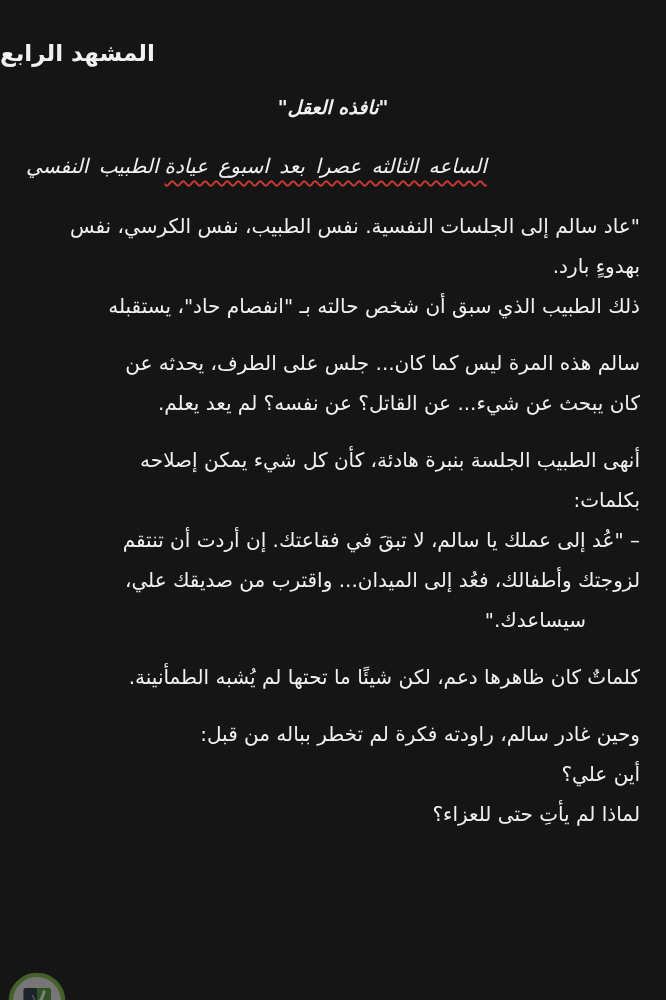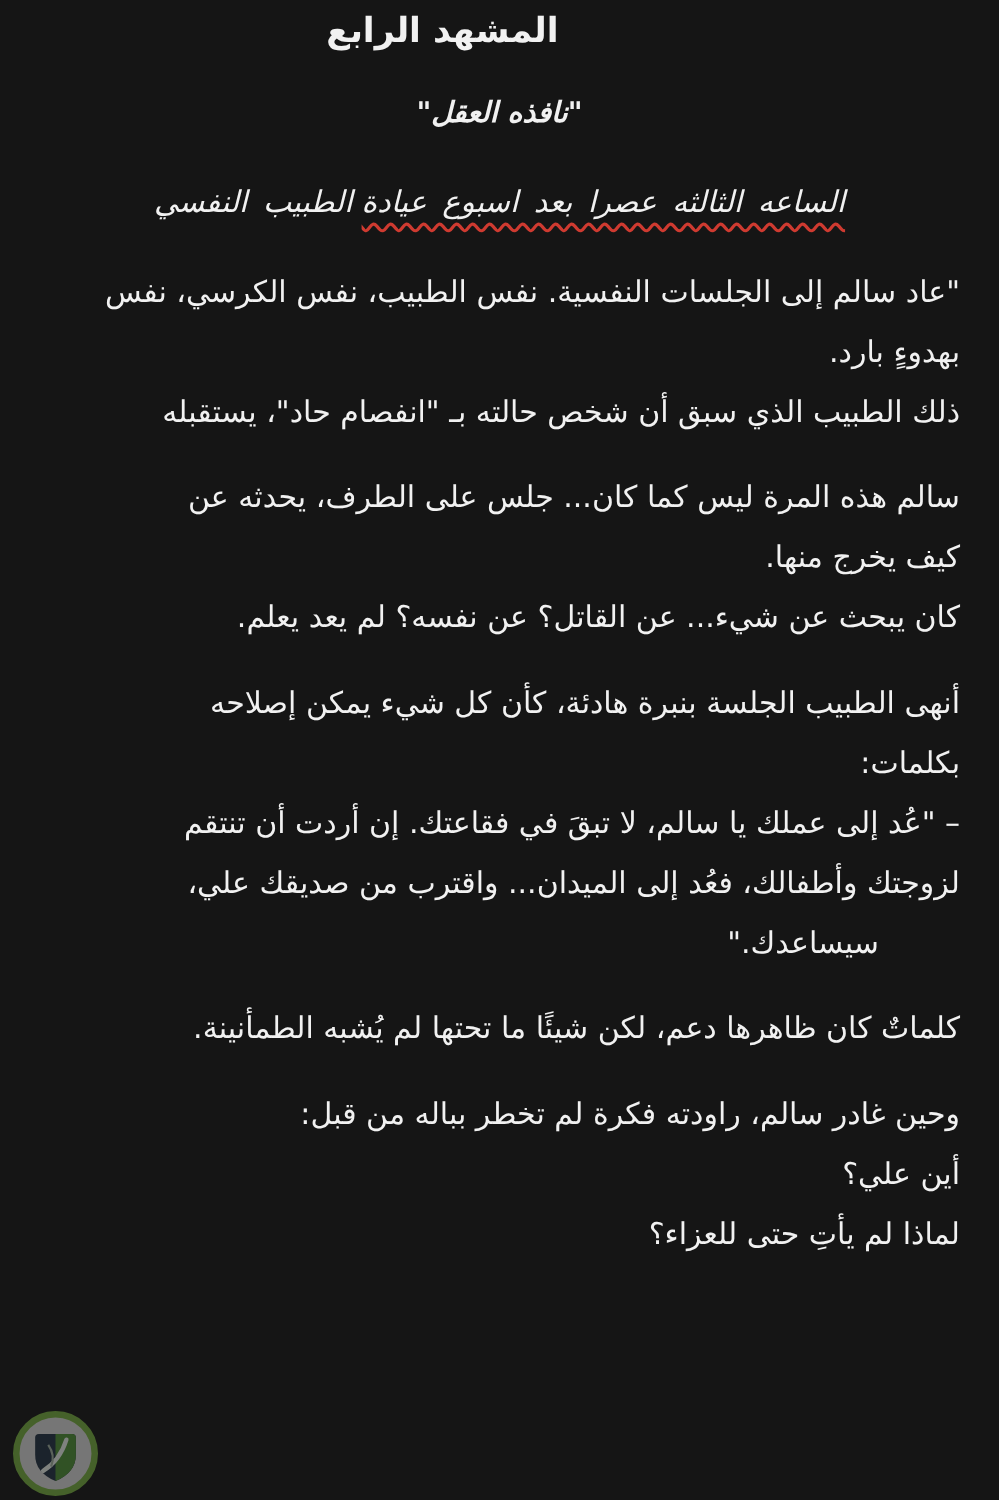--- a/index.html
+++ b/index.html
@@ -15,45 +15,45 @@
     font-family: "DejaVu Sans", sans-serif;
     color: #f1f1f1;
   }
   .page {
     width: 666px;
     height: 1000px;
     position: relative;
   }
   
   .scene-title {
-    margin-top: 4px;
+    margin-top: 36px;
     font-size: 23px;
     line-height: 34px;
     font-weight: 700;
-    text-align: center;
+    text-align: left;
     padding-right: 76px;
     direction: rtl;
     white-space: nowrap;
   }
   .scene-subtitle {
     margin-top: 22px;
     font-size: 19px;
     line-height: 30px;
     font-weight: 600;
     font-style: italic;
     text-align: center;
     direction: rtl;
     white-space: nowrap;
   }
   .scene-timeline {
     margin-top: 26px;
     font-size: 20px;
     line-height: 36px;
     font-style: italic;
-    text-align: center;
+    text-align: left;
     padding: 0 26px;
     direction: rtl;
     white-space: nowrap;
     word-spacing: 4px;
   }
   .wavy {
     text-decoration-line: underline;
     text-decoration-style: wavy;
     text-decoration-thickness: 1.5px;
     text-underline-offset: 7px;
@@ -103,21 +103,20 @@
   </div>
 
   <div class="paragraphs">
       <div class="para">
         <div class="line">"عاد سالم إلى الجلسات النفسية. نفس الطبيب، نفس الكرسي، نفس</div>
         <div class="line">بهدوءٍ بارد.</div>
         <div class="line">ذلك الطبيب الذي سبق أن شخص حالته بـ "انفصام حاد"، يستقبله</div>
       </div>
       <div class="para">
         <div class="line">سالم هذه المرة ليس كما كان... جلس على الطرف، يحدثه عن</div>
-        <div class="line">كيف يخرج منها.</div>
         <div class="line">كان يبحث عن شيء... عن القاتل؟ عن نفسه؟ لم يعد يعلم.</div>
       </div>
       <div class="para">
         <div class="line">أنهى الطبيب الجلسة بنبرة هادئة، كأن كل شيء يمكن إصلاحه</div>
         <div class="line">بكلمات:</div>
         <div class="line">– "عُد إلى عملك يا سالم، لا تبقَ في فقاعتك. إن أردت أن تنتقم</div>
         <div class="line">لزوجتك وأطفالك، فعُد إلى الميدان... واقترب من صديقك علي،</div>
         <div class="line indented">سيساعدك."</div>
       </div>
       <div class="para">

